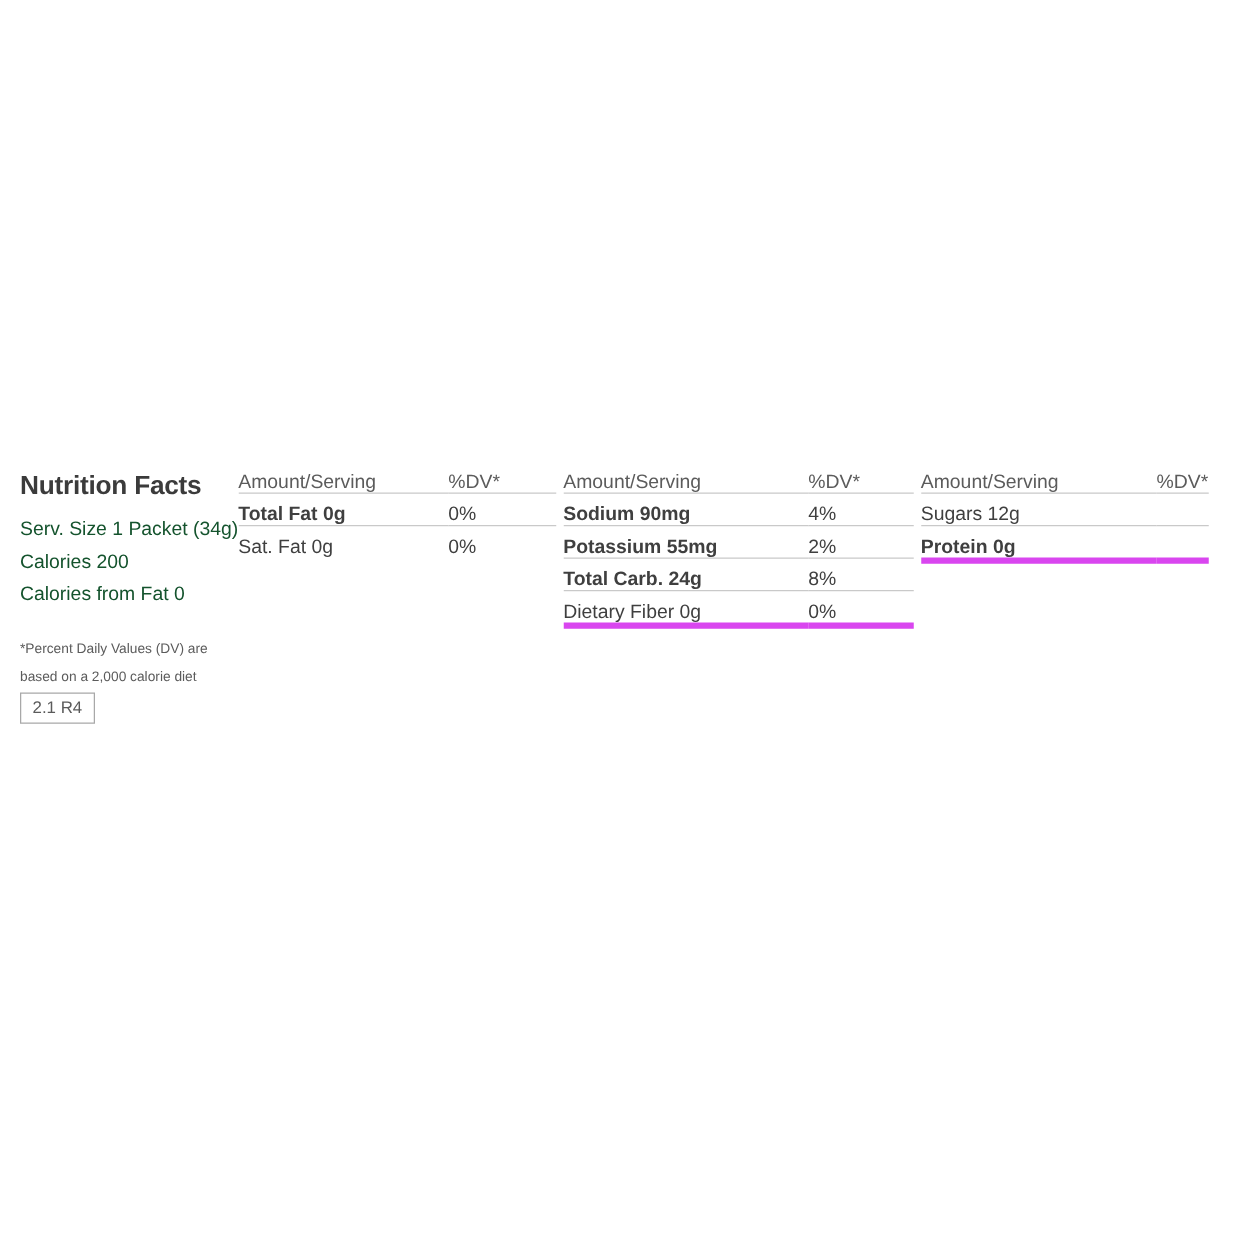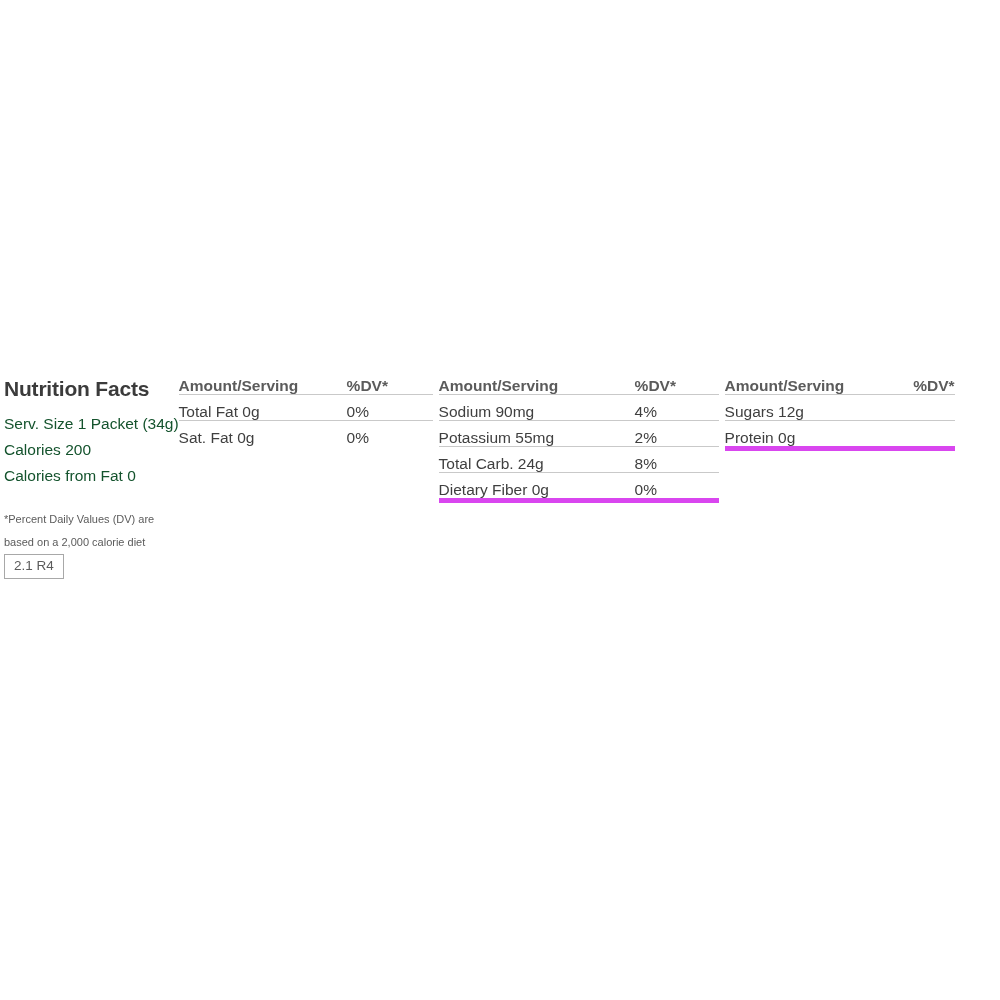--- a/index.html
+++ b/index.html
@@ -11,21 +11,21 @@
     width: 1000px;
     height: 1000px;
     font-family: "Liberation Sans", sans-serif;
     color: #4a4a4a;
     position: relative;
     overflow: hidden;
   }
 
   #panel {
     position: absolute;
-    left: 0;
+    left: 12px;
     top: 378px;
     width: 820px;
   }
 
   .layout {
     display: flex;
     align-items: flex-start;
   }
 
   
@@ -82,39 +82,39 @@
     border-collapse: collapse;
   }
   table.ntable th,
   table.ntable td {
     padding: 0;
     text-align: left;
     vertical-align: bottom;
   }
   .hdr-row th {
     font-size: 15.5px;
-    font-weight: bold;
+    font-weight: normal;
     color: #5b5b5b;
     padding-bottom: 7px;
     line-height: 1;
   }
   .hdr-row th.dv {
     text-align: left;
     padding-left: 0;
   }
   .row td {
     border-top: 1px solid #c9c9c9;
     font-size: 15.5px;
     color: #3f3f3f;
     height: 25px;
     padding-top: 4px;
     padding-bottom: 3px;
     line-height: 1;
   }
-  .row td.name.bold { font-weight: normal; }
+  .row td.name.bold { font-weight: bold; }
   .row td.val {
     text-align: left;
   }
   .row.last-sep td {
     border-bottom: 5px solid #d946ef;
   }
 
   
   .c1 col.n { width: 168px; }
   .c1 col.v { width: 86px; }

